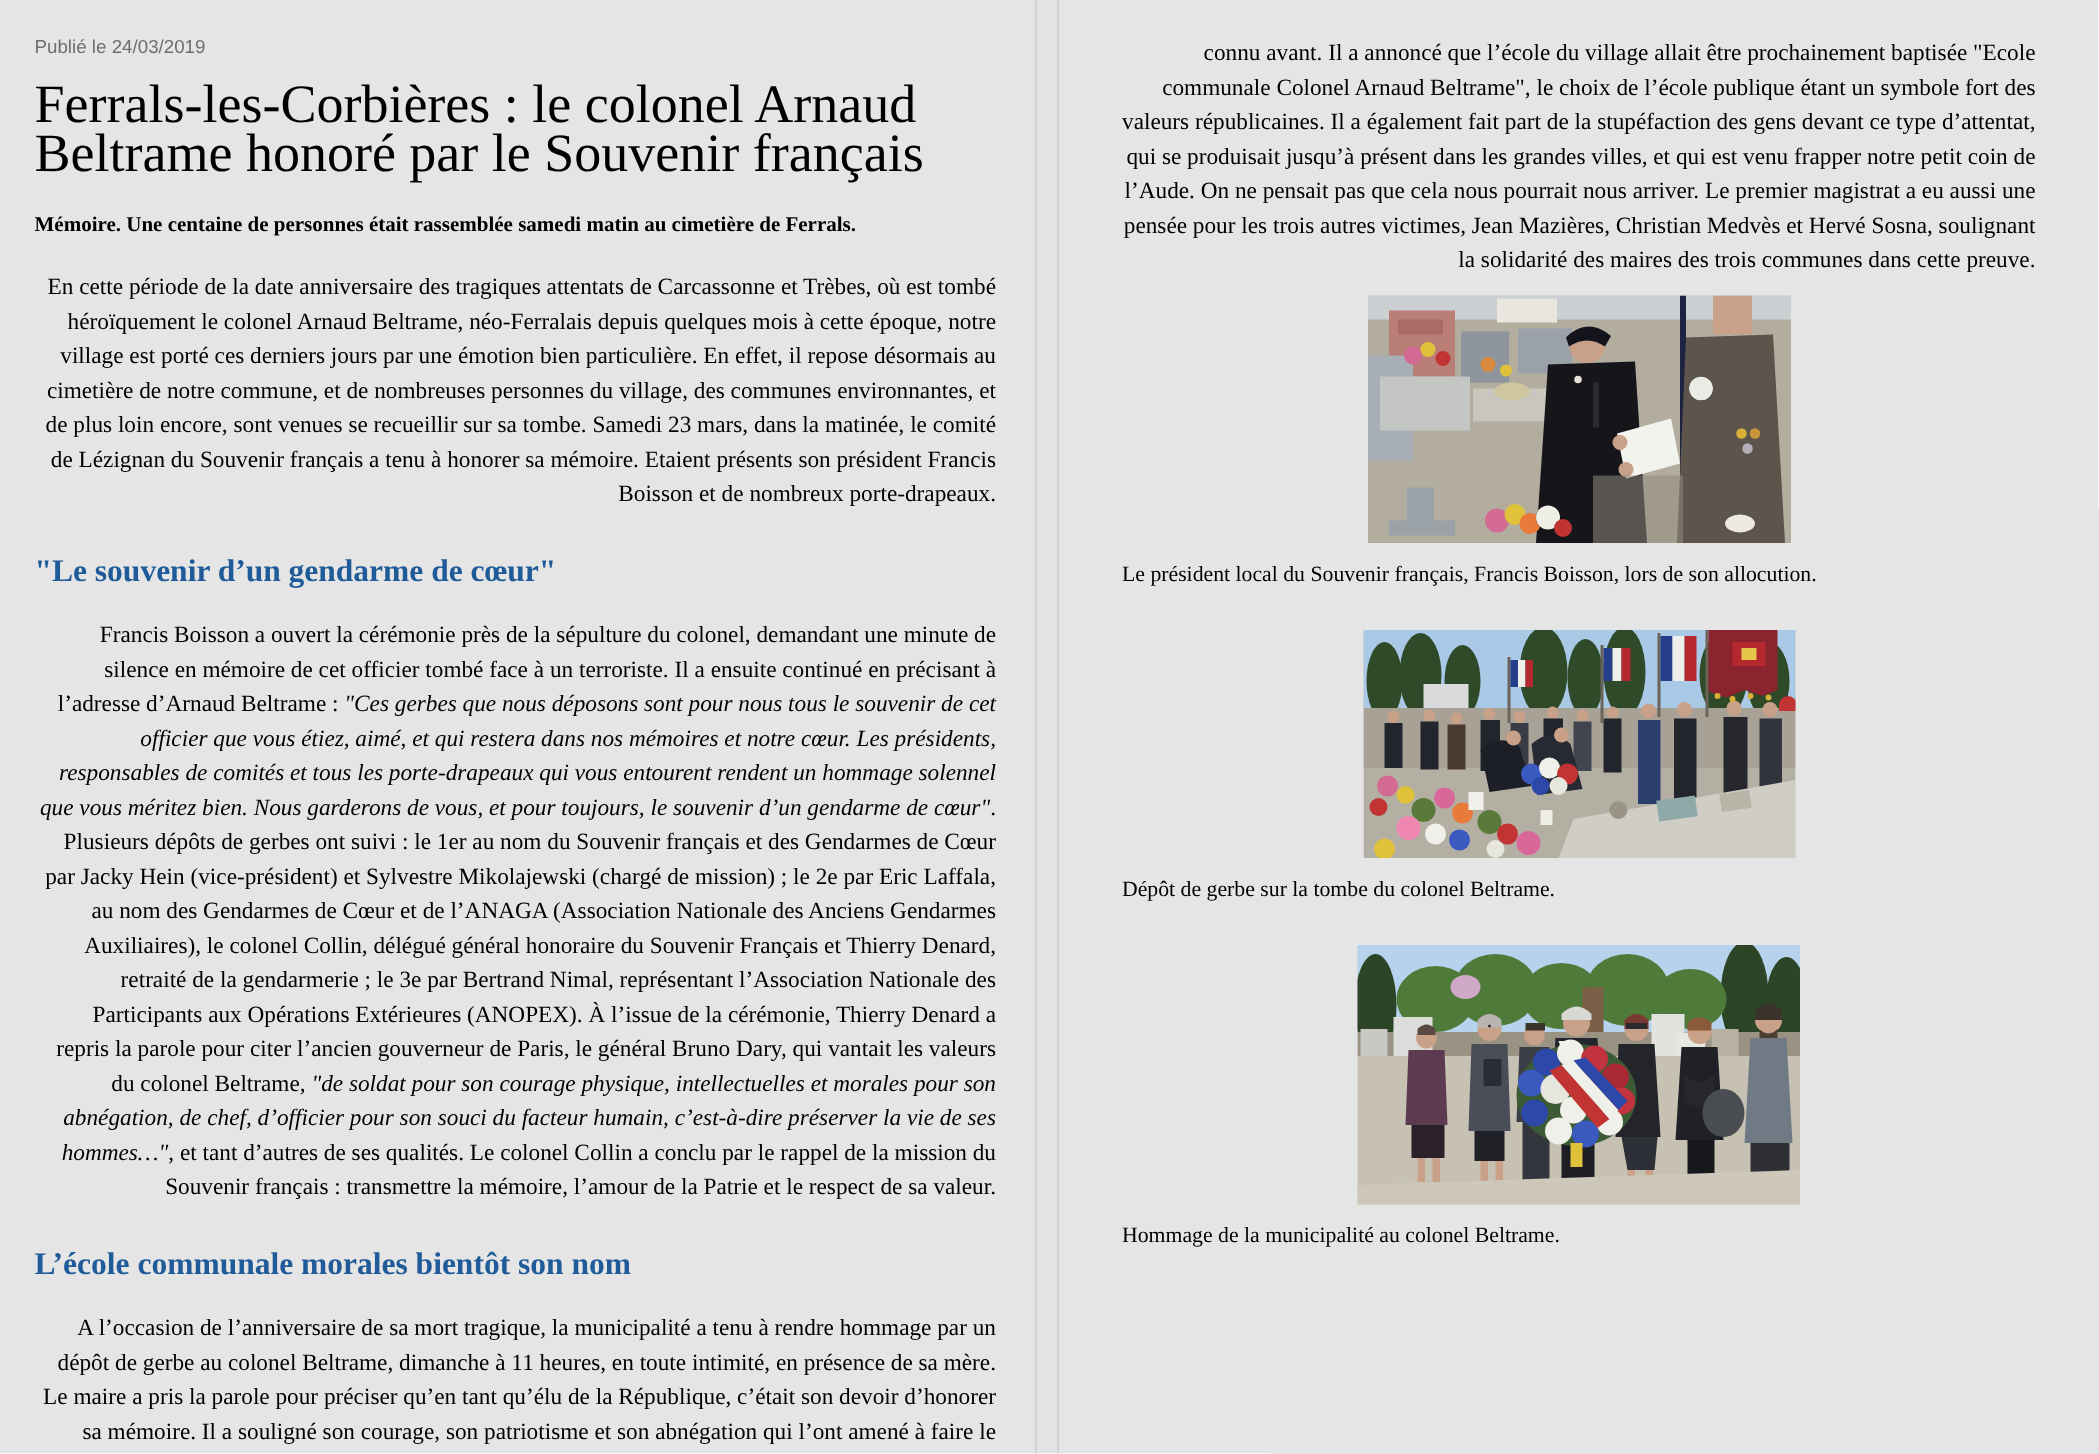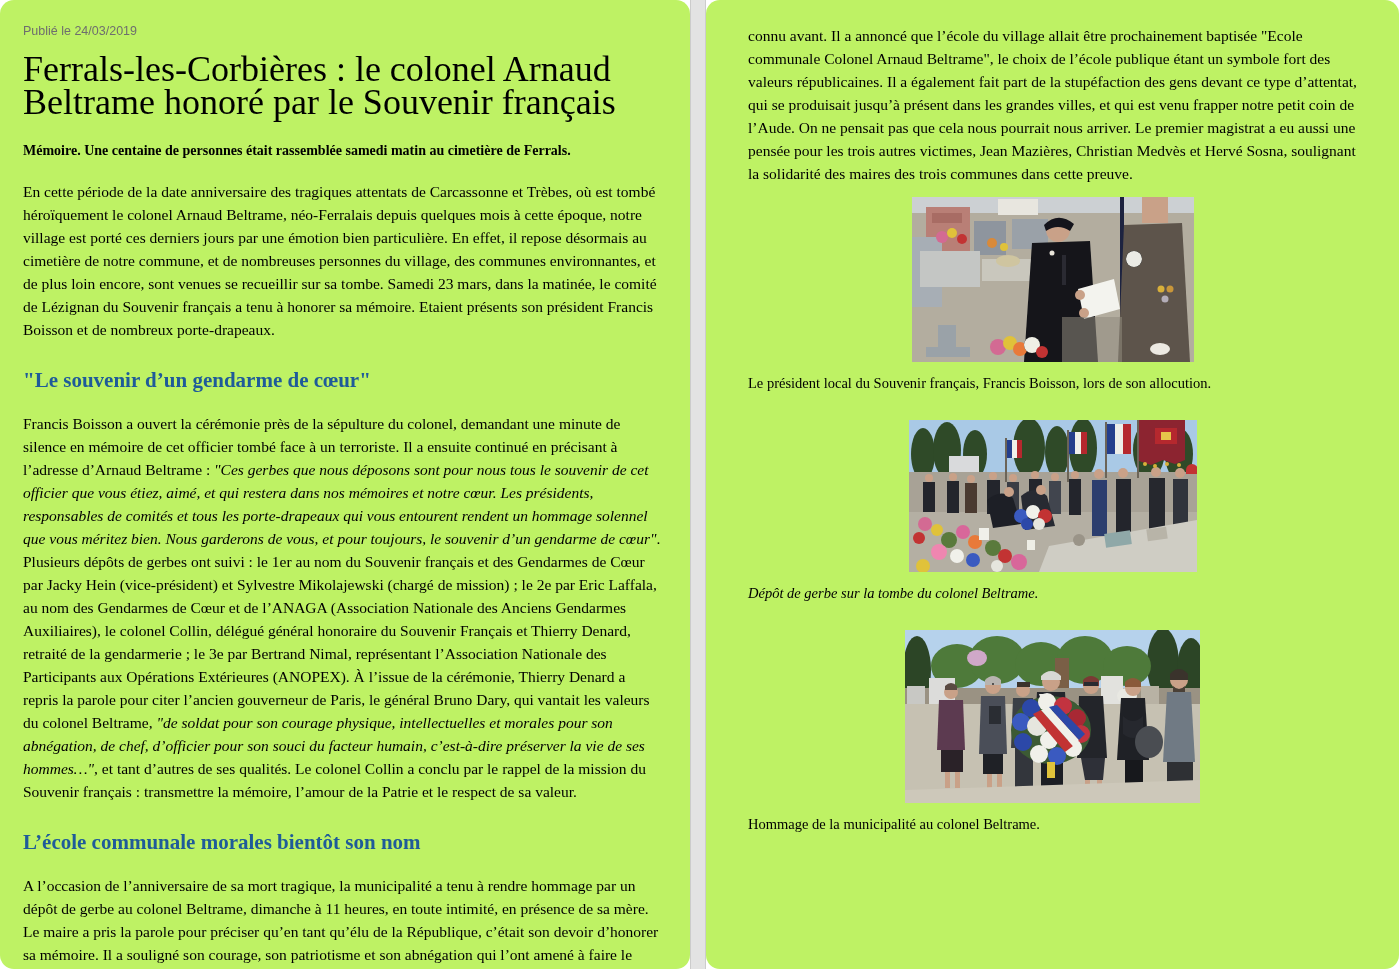--- a/index.html
+++ b/index.html
@@ -1,32 +1,32 @@
 <!DOCTYPE html>
 <html lang="fr"><head>
 <meta charset="utf-8">
 <style>
   html,body{margin:0;padding:0;background:#ffffff;}
   body{width:1399px;height:969px;overflow:hidden;font-family:"Liberation Serif",serif;color:#000;}
   .viewport{display:flex;width:1399px;height:969px;}
-  .page{background:#bef264;box-sizing:border-box;overflow:hidden;border-radius:14px;}
+  .page{background:#e5e5e5;box-sizing:border-box;overflow:hidden;}
   .page-left{width:690px;padding:24px 26px 0 23px;}
   .gutter{width:16px;background:#e3e3e3;border-left:1px solid #cccccc;border-right:1px solid #cccccc;box-sizing:border-box;flex:0 0 16px;}
   .page-right{flex:1;padding:24px 42px 0 42px;}
   .published{font-family:"Liberation Sans",sans-serif;font-size:12.5px;line-height:15px;color:#6e6e6e;}
   h1.title{font-weight:400;font-size:36px;line-height:33px;margin:14px 0 0;letter-spacing:0;}
   p.standfirst{font-weight:700;font-size:14px;line-height:20px;margin:22px 0 0;}
-  p.body{font-size:15.5px;line-height:23px;margin:19px 0 0;text-align:left;}
+  p.body{font-size:15.5px;line-height:23px;margin:19px 0 0;text-align:right;}
   h2.heading{font-weight:700;font-size:21px;line-height:26px;margin:26px 0 0;color:#1f5b99;}
   .it{font-style:italic;}
   figure{margin:0;}
   figure .ph{display:block;margin:0 auto;}
   figcaption{font-size:14.5px;line-height:18px;margin-top:12px;color:#000;}
   .fig-1{margin-top:12px;}
-  .fig-2{margin-top:28px;font-style:italic;}
+  .fig-2{margin-top:28px;}
   .fig-3{margin-top:28px;font-family:Liberation Serif, serif;}
 </style>
 </head>
 <body>
 
 <div class="viewport">
 
   <section class="page page-left">
     <div class="published">Publié le 24/03/2019</div>
     <h1 class="title">Ferrals-les-Corbières : le colonel Arnaud Beltrame honoré par le Souvenir français</h1>

